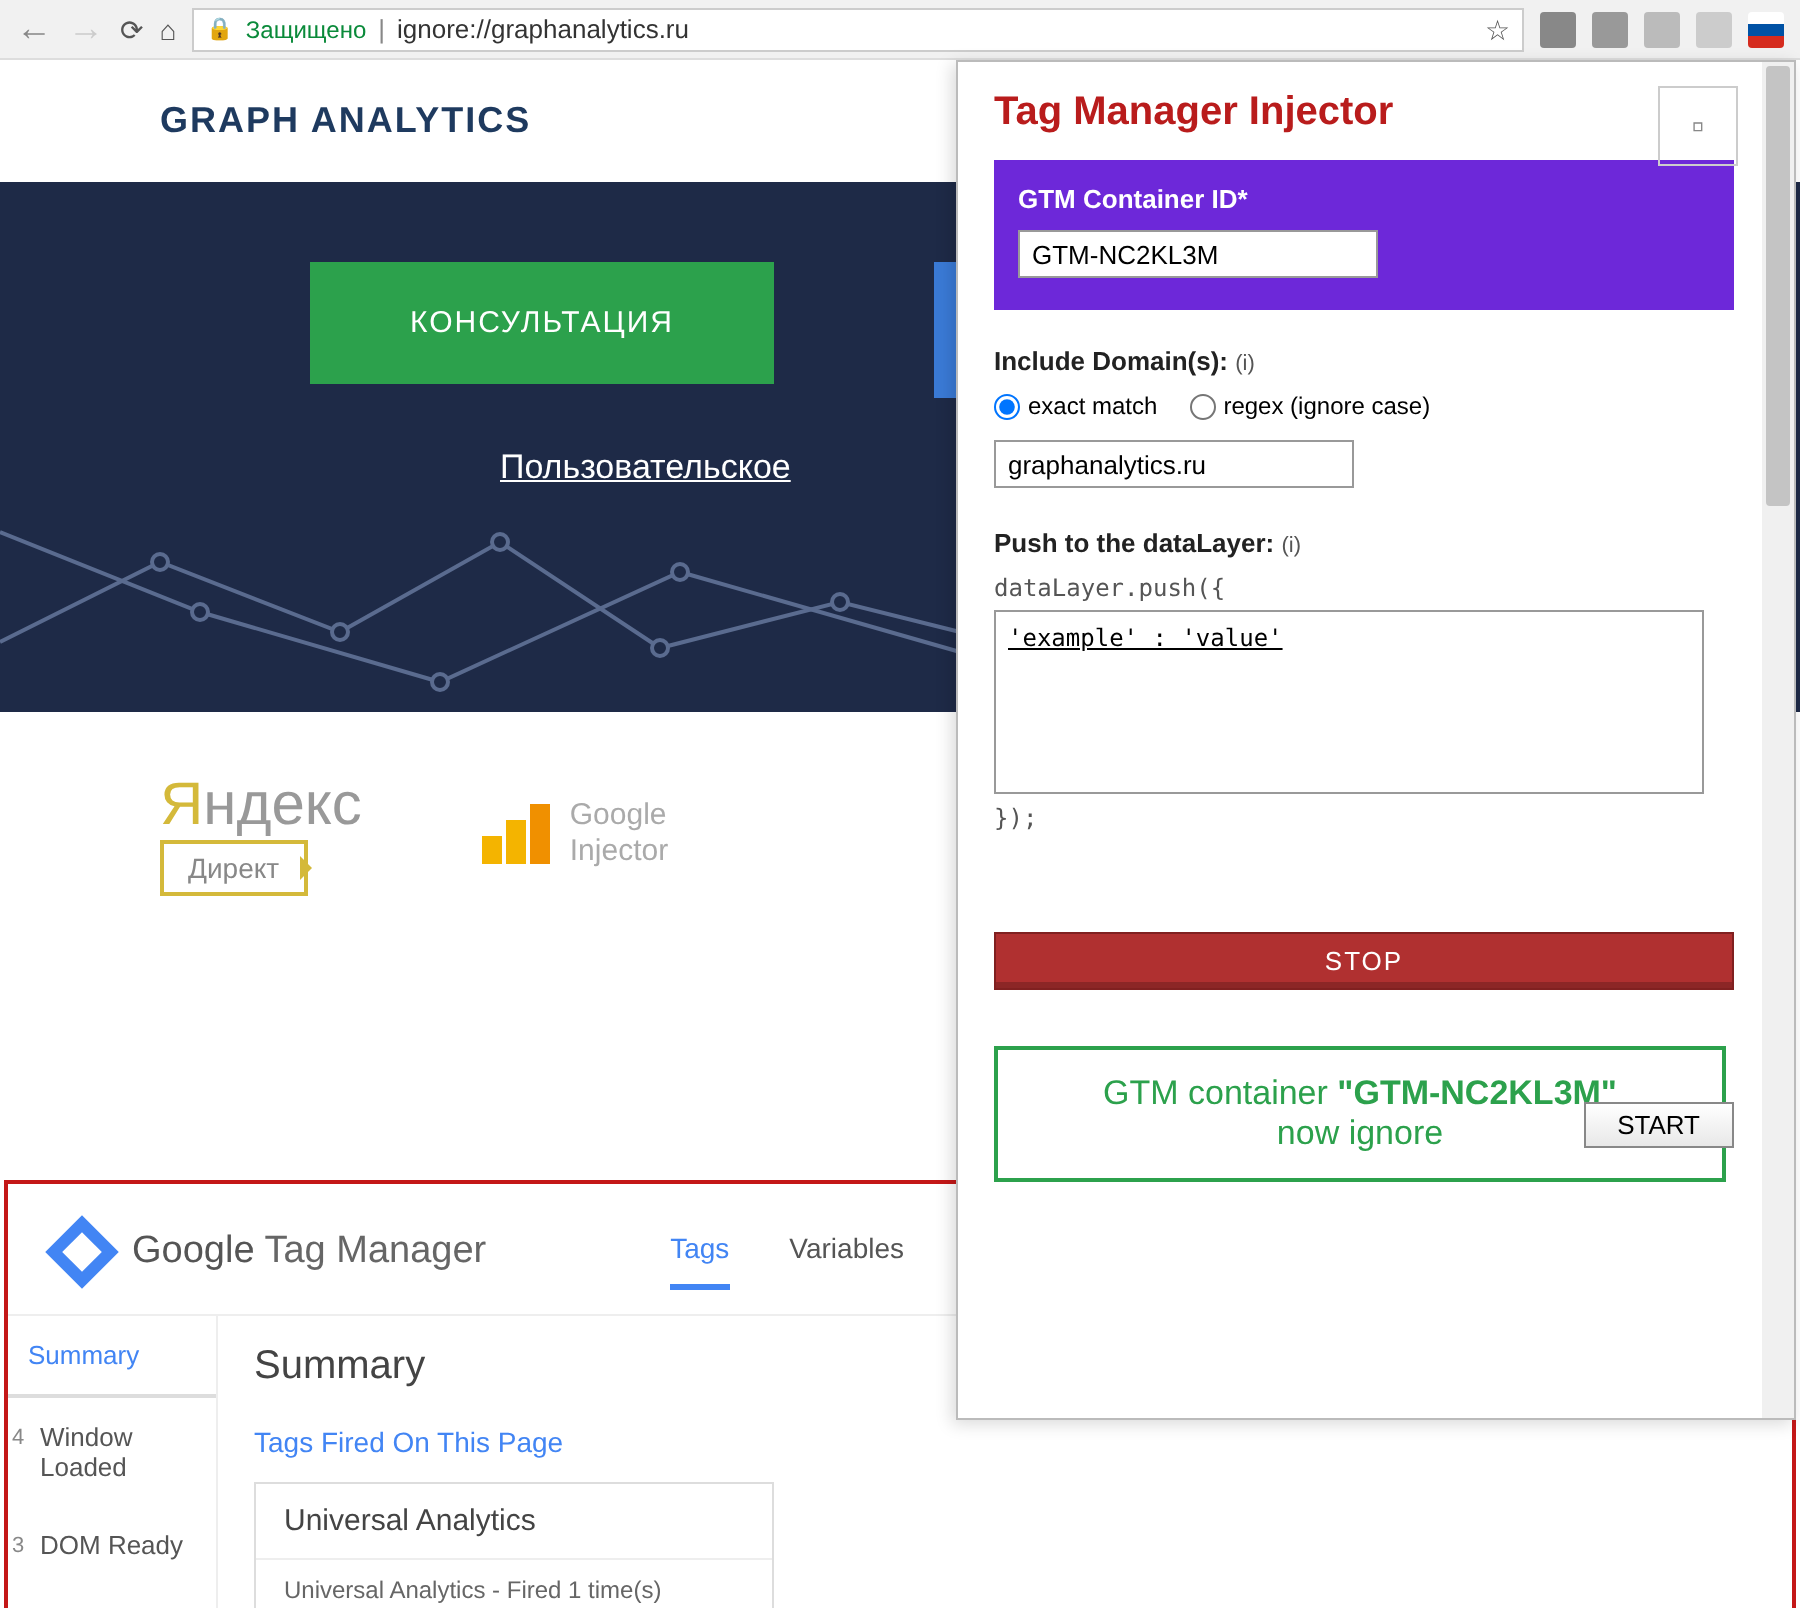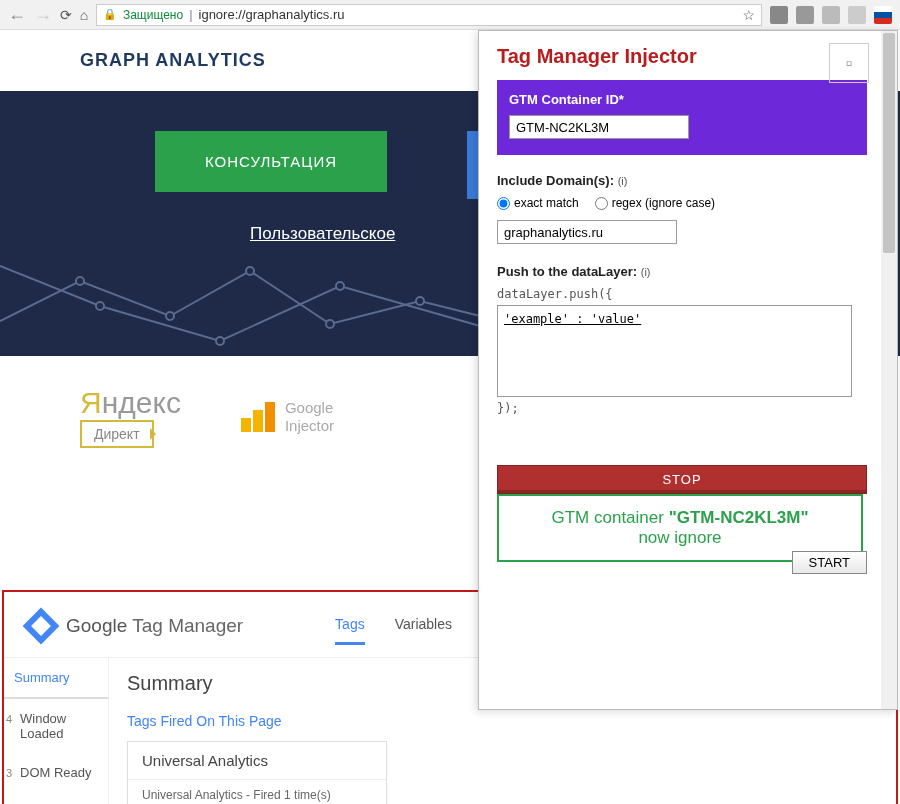--- a/index.html
+++ b/index.html
@@ -75,21 +75,21 @@
 .green-input { width: 180px; height: 24px; padding: 2px 6px; font-size: 13px; border: 1px solid #999; }
 .section-label { font-size: 13px; margin-bottom: 8px; color: #222; }
 .section-label b { font-weight: bold; }
 .info-i { font-size: 11px; color: #555; }
 .radio-row { display: flex; gap: 16px; margin-bottom: 10px; font-size: 12px; align-items: center; }
 .radio-row label { display: flex; align-items: center; gap: 4px; }
 .domain-input { width: 180px; height: 24px; padding: 2px 6px; font-size: 13px; border: 1px solid #999; margin-bottom: 20px; }
 .code-pre { font-family: monospace; font-size: 12px; color: #555; margin-bottom: 4px; }
 .code-area { width: 355px; height: 92px; border: 1px solid #999; padding: 6px; font-family: monospace; font-size: 12px; resize: none; text-decoration: underline; }
 .start-btn { position: absolute; right: 30px; top: 520px; padding: 3px 16px; font-size: 13px; border: 1px solid #888; background: linear-gradient(#fff,#e8e8e8); cursor: pointer; }
-.stop-btn { display: block; width: 370px; margin: 50px 0 0 0; background: #b03030; color: #fff; border: 1px solid #802020; padding: 6px 0; font-size: 13px; letter-spacing: 1px; cursor: pointer; box-shadow: inset 0 -3px 0 rgba(0,0,0,0.2); }
+.stop-btn { display: block; width: 370px; margin: 50px 0 28px 0; background: #b03030; color: #fff; border: 1px solid #802020; padding: 6px 0; font-size: 13px; letter-spacing: 1px; cursor: pointer; box-shadow: inset 0 -3px 0 rgba(0,0,0,0.2); }
 .active-box { border: 2px solid #2ca14c; padding: 12px; text-align: center; width: 366px; }
 .active-text { color: #2ca14c; font-size: 17px; }
 .active-text b { font-weight: bold; }
 </style>
 </head>
 <body>
 
 <div class="browser-bar">
   <span class="nav-arrow">←</span>
   <span class="nav-arrow" style="color:#ccc">→</span>

